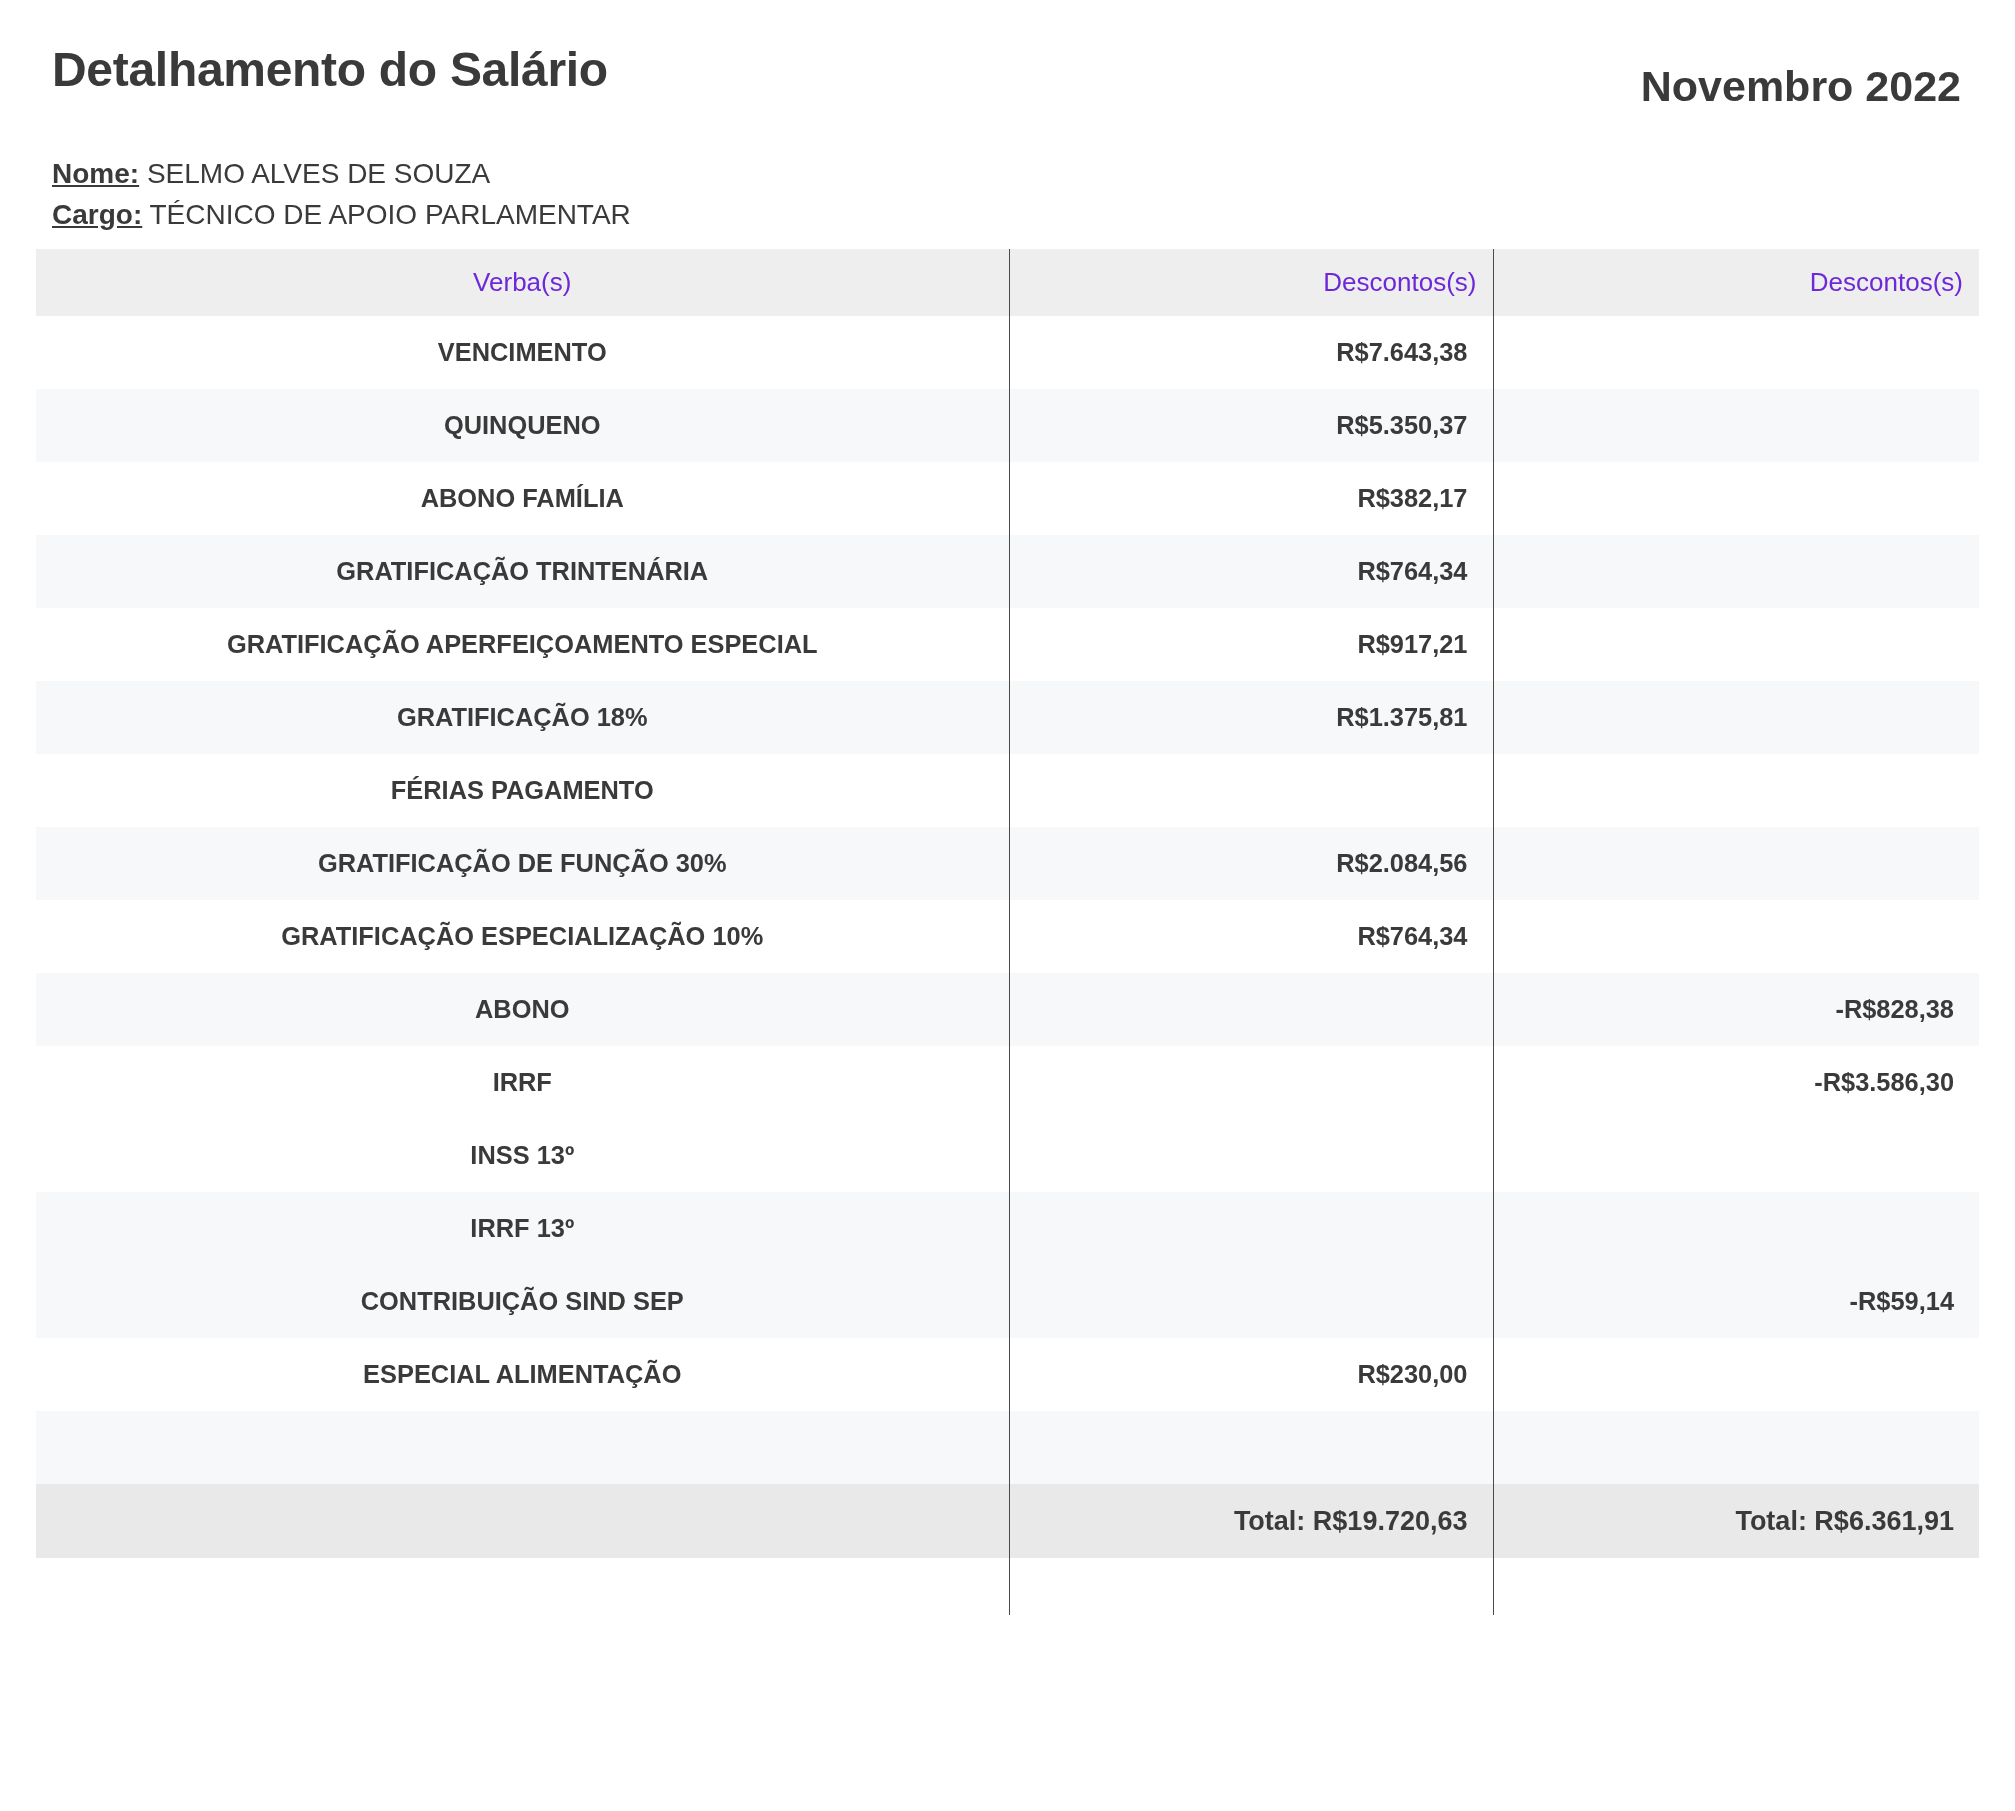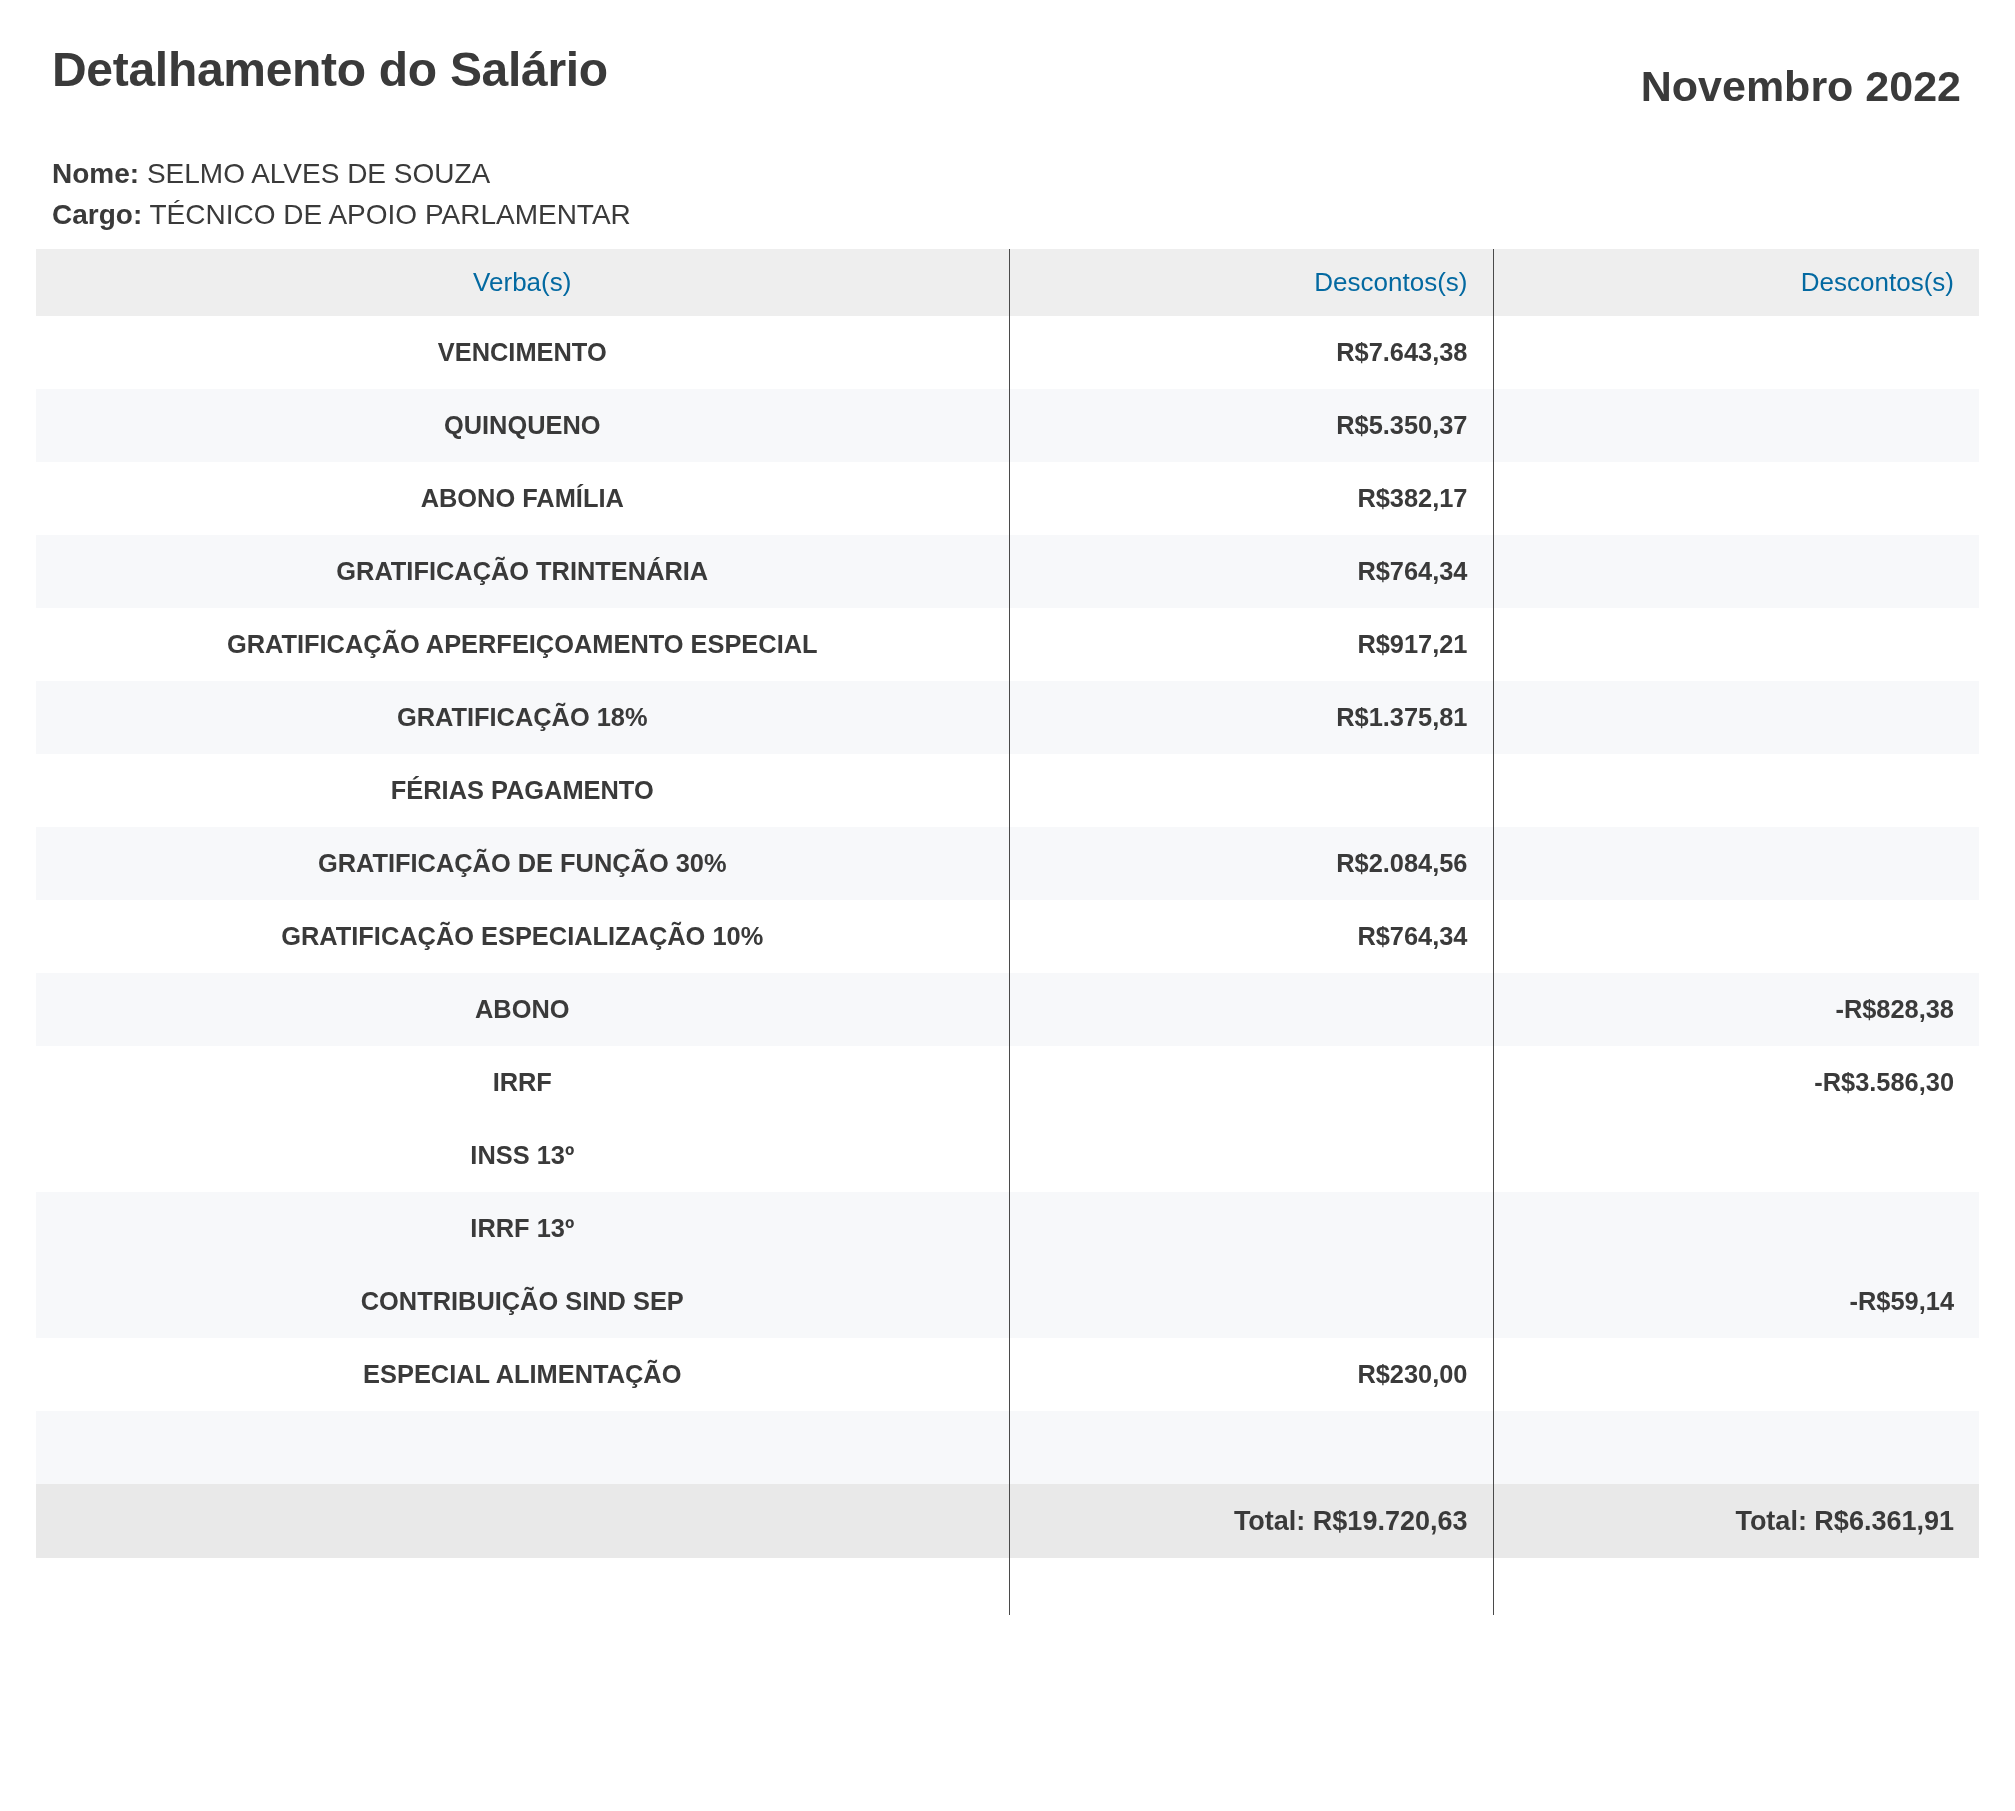--- a/index.html
+++ b/index.html
@@ -55,20 +55,21 @@
     box-sizing: border-box;
   }
   .id-row {
     font-size: 28px;
     color: #3a3a3a;
     line-height: 1.45;
     white-space: nowrap;
   }
   .id-row .id-label {
     font-weight: bold;
+    text-decoration: underline;
   }
   .id-row .id-value {
     font-weight: normal;
   }
 
   
   .table-wrap {
     margin-top: 13.6px;
     padding: 0 36px 0 36px;
     box-sizing: border-box;
@@ -79,23 +80,23 @@
     table-layout: fixed;
   }
   table.pay col.c-verba   { width: 973px; }
   table.pay col.c-prov    { width: 484px;  }
   table.pay col.c-desc    { width: 486px;  }
 
   table.pay thead th {
     background: #eeeeee;
     font-size: 26px;
     font-weight: normal;
-    color: #0369a1;
+    color: #6d28d9;
     height: 67px;
-    padding: 0 25px;
+    padding: 0 16px;
     box-sizing: border-box;
   }
   th.h-verba { text-align: center; }
   th.h-prov, th.h-desc { text-align: right; }
 
   table.pay tbody td {
     height: 73px;
     font-size: 25.4px;
     font-weight: bold;
     color: #3a3a3a;

